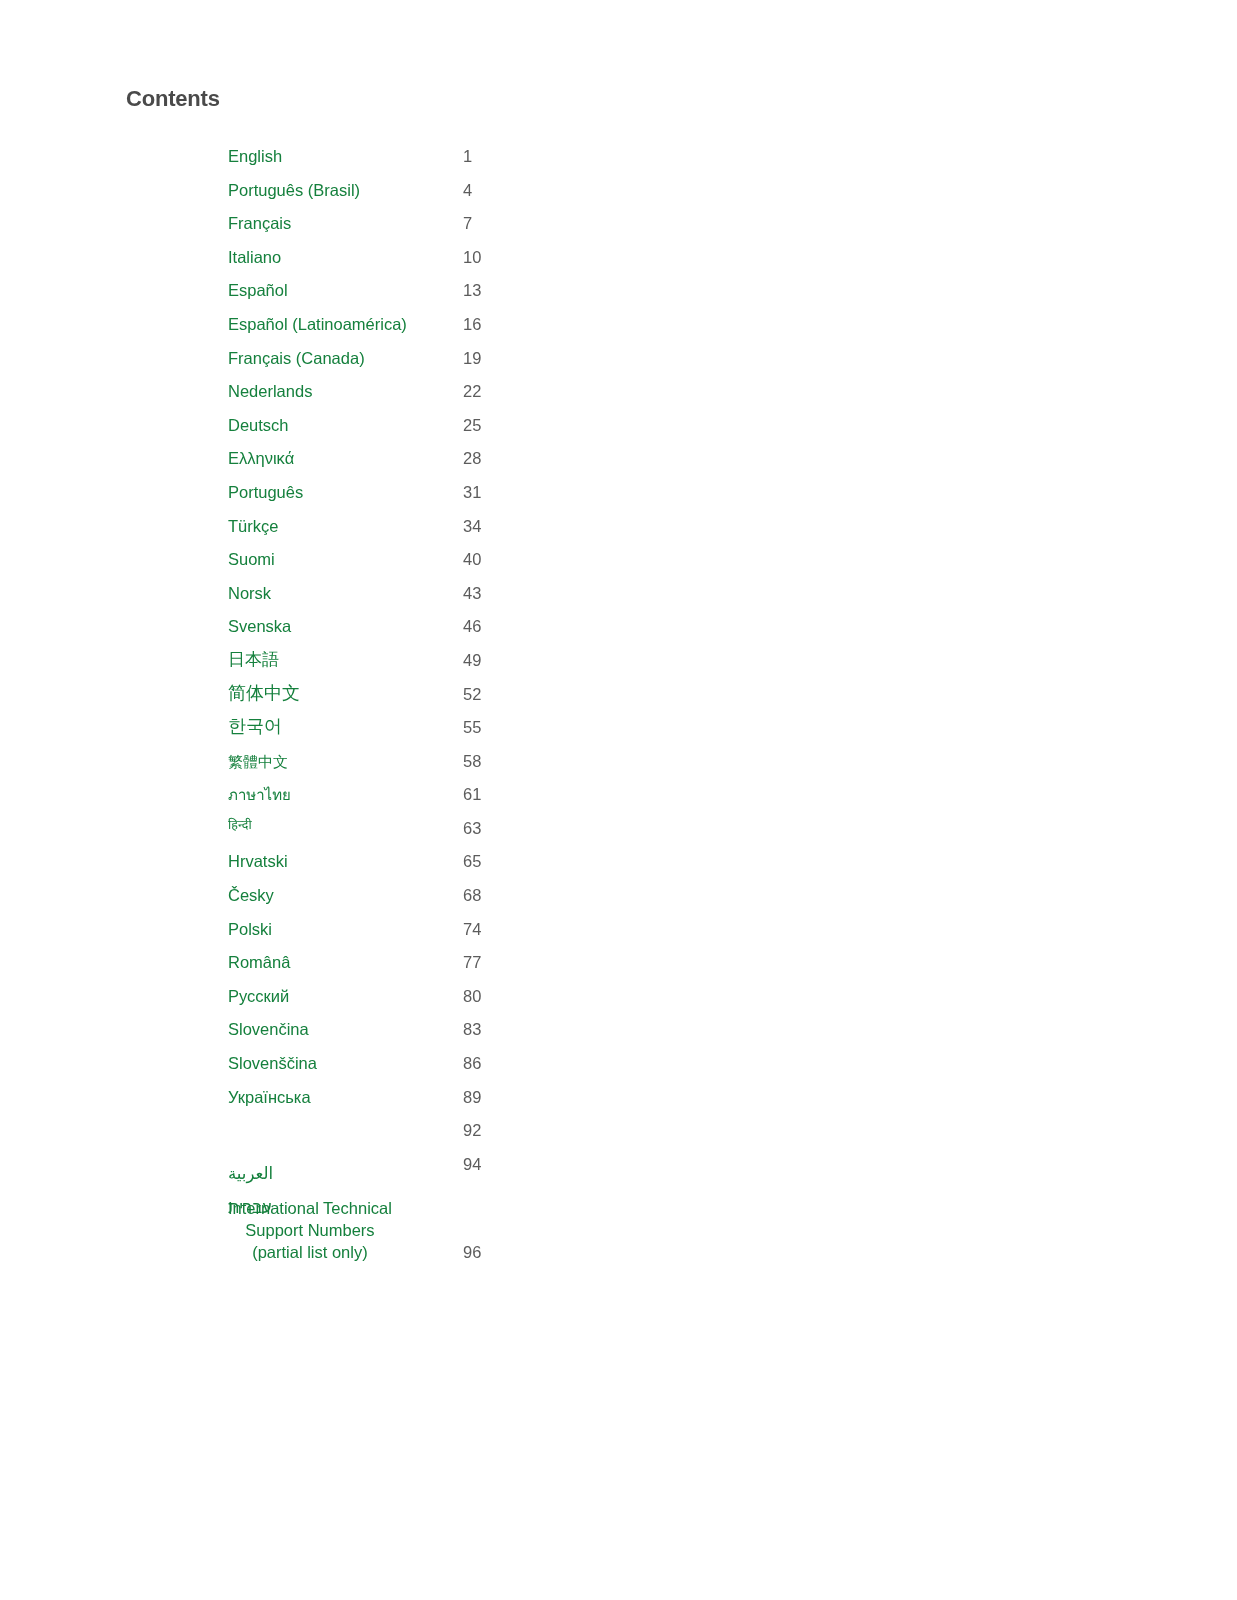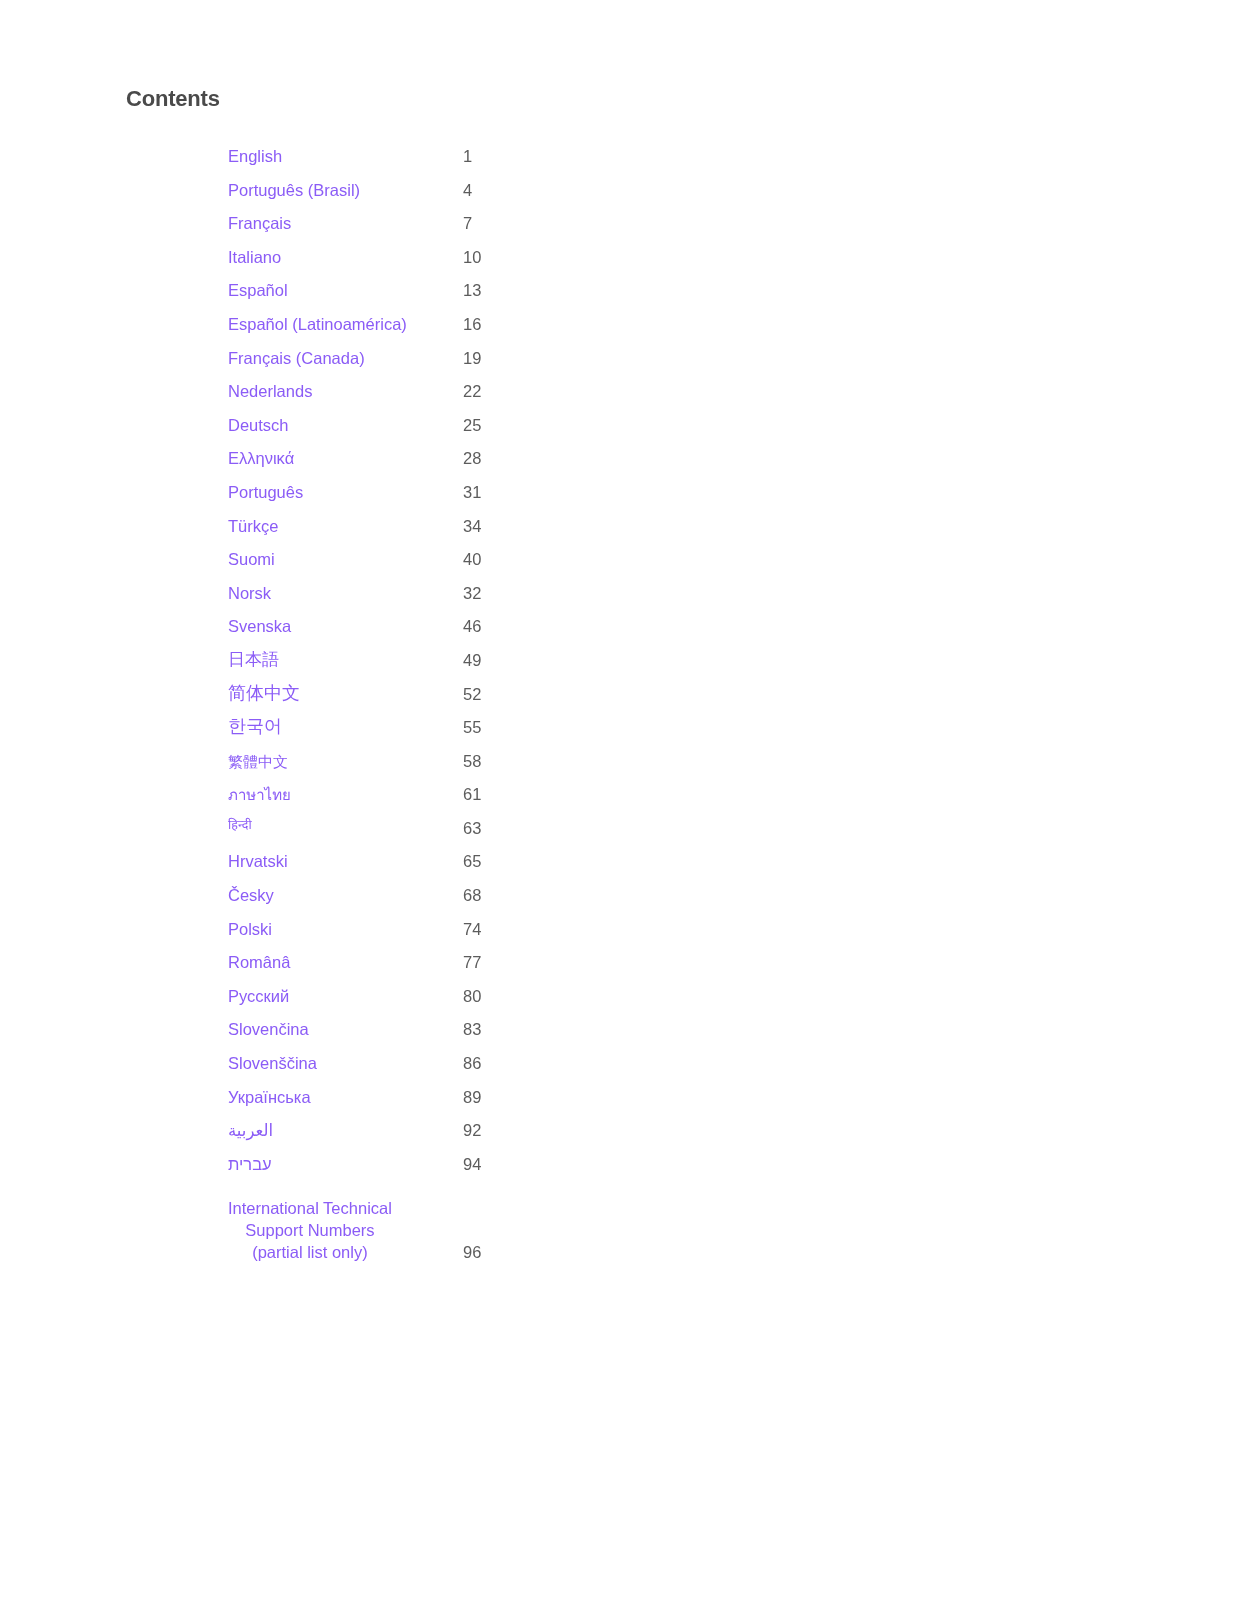--- a/index.html
+++ b/index.html
@@ -47,21 +47,21 @@
     position: relative;
     height: 33.6px;
     display: block;
   }
 
   .toc-label {
     position: absolute;
     left: 0;
     top: 0;
     font-size: 16.5px;
-    color: #8b5cf6;
+    color: #15803d;
     white-space: nowrap;
     line-height: 22px;
   }
 
   .toc-page {
     position: absolute;
     left: 235px;
     top: 0;
     font-size: 16.5px;
     color: #5c5c5c;
@@ -86,20 +86,21 @@
     font-size: 18px;
     top: -1px;
   }
   .toc-row.script-jpan .toc-label {
     font-size: 17px;
     top: 0px;
   }
   .toc-row.script-rtl .toc-label {
     direction: rtl;
     unicode-bidi: isolate;
+    margin-top: 43px;
   }
 
   
   .toc-row.multiline {
     height: 66px;
     margin-top: 11px;
   }
   .toc-row.multiline .toc-label {
     white-space: pre-line;
     line-height: 22px;
@@ -163,21 +164,21 @@
       <div class="toc-row script-latin">
         <span class="toc-label">Türkçe</span>
         <span class="toc-page">34</span>
       </div>
       <div class="toc-row script-latin">
         <span class="toc-label">Suomi</span>
         <span class="toc-page">40</span>
       </div>
       <div class="toc-row script-latin">
         <span class="toc-label">Norsk</span>
-        <span class="toc-page">32</span>
+        <span class="toc-page">43</span>
       </div>
       <div class="toc-row script-latin">
         <span class="toc-label">Svenska</span>
         <span class="toc-page">46</span>
       </div>
       <div class="toc-row script-jpan">
         <span class="toc-label">日本語</span>
         <span class="toc-page">49</span>
       </div>
       <div class="toc-row script-hans">

